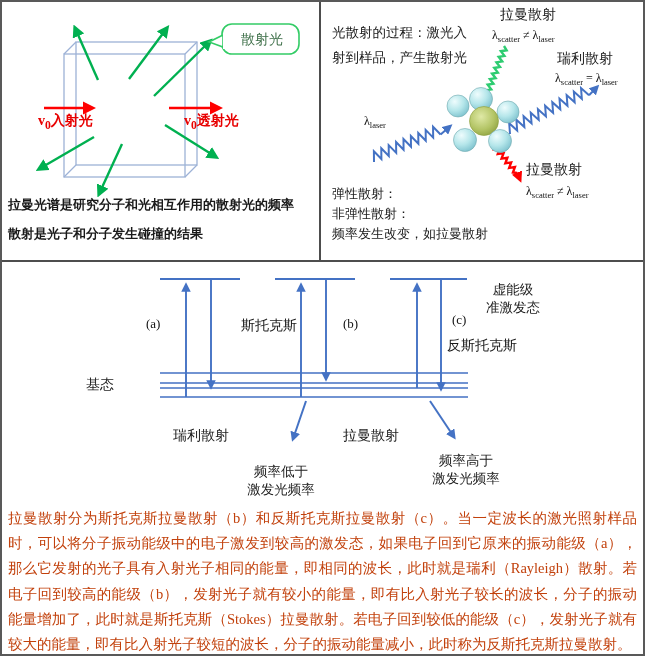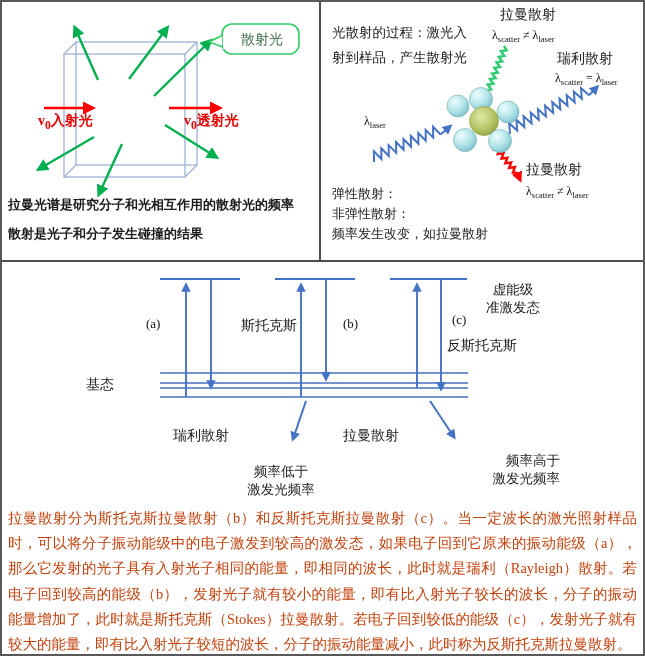--- a/index.html
+++ b/index.html
@@ -184,20 +184,20 @@
       <div>准激发态</div>
     </div>
     <div class="abs zh14" style="left:445px;top:77px;">反斯托克斯</div>
     <div class="abs zh14" style="left:84px;top:116px;">基态</div>
     <div class="abs zh14" style="left:171px;top:167px;">瑞利散射</div>
     <div class="abs zh14" style="left:341px;top:167px;">拉曼散射</div>
     <div class="abs center lh17" style="left:200px;top:201px;width:158px;">
       <div>频率低于</div>
       <div>激发光频率</div>
     </div>
-    <div class="abs center lh17" style="left:400px;top:190px;width:158px;text-align:right;">
+    <div class="abs center lh17" style="left:385px;top:190px;width:158px;">
       <div>频率高于</div>
       <div>激发光频率</div>
     </div>
     <div class="abs" id="paragraph">拉曼散射分为斯托克斯拉曼散射（b）和反斯托克斯拉曼散射（c）。当一定波长的激光照射样品时，可以将分子振动能级中的电子激发到较高的激发态，如果电子回到它原来的振动能级（a），那么它发射的光子具有入射光子相同的能量，即相同的波长，此时就是瑞利（Rayleigh）散射。若电子回到较高的能级（b），发射光子就有较小的能量，即有比入射光子较长的波长，分子的振动能量增加了，此时就是斯托克斯（Stokes）拉曼散射。若电子回到较低的能级（c），发射光子就有较大的能量，即有比入射光子较短的波长，分子的振动能量减小，此时称为反斯托克斯拉曼散射。</div>
   </div>
 
 </div>
 
 </body></html>

